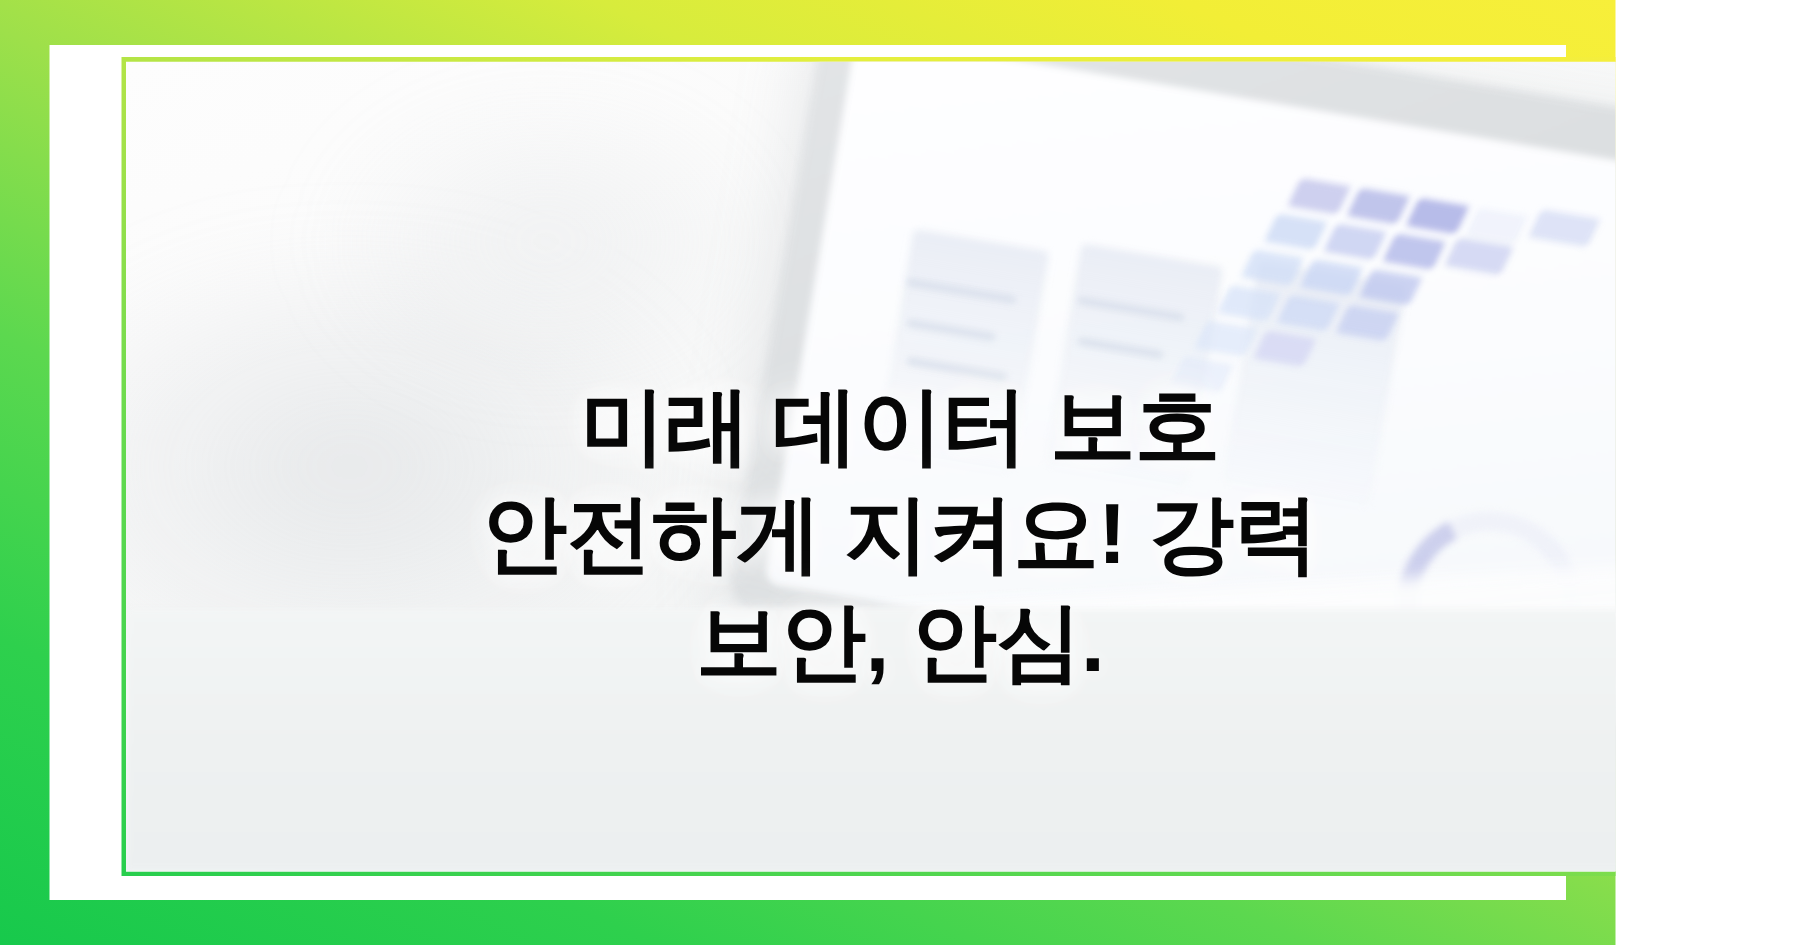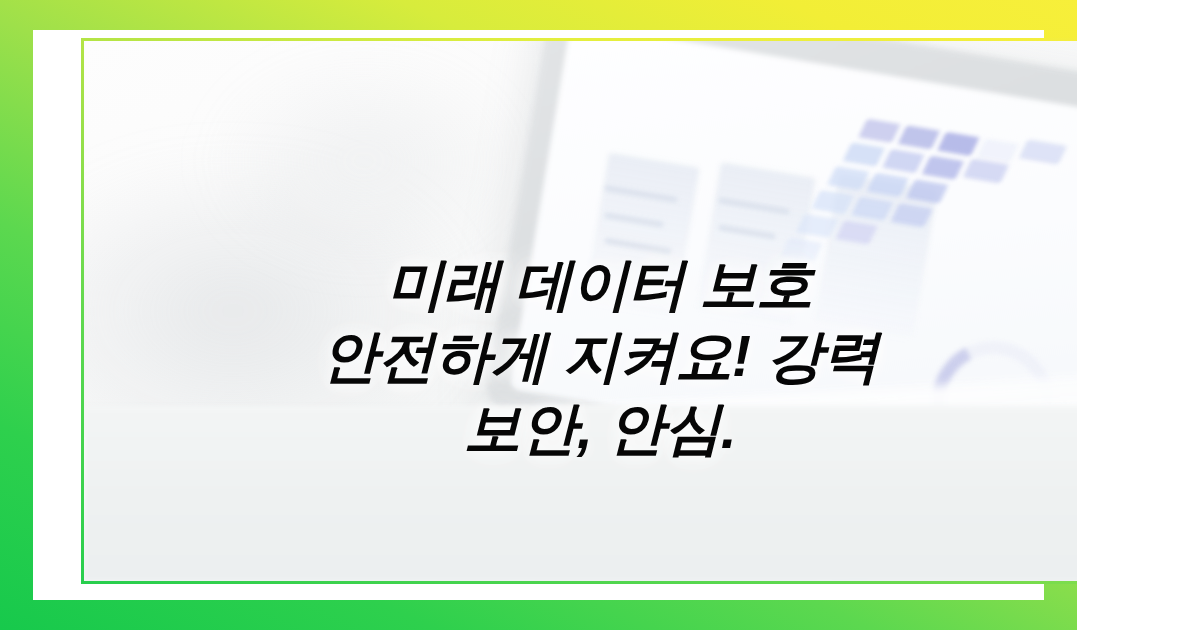--- a/index.html
+++ b/index.html
@@ -22,21 +22,20 @@
     box-sizing: border-box;
     background: linear-gradient(205deg,
         #f7ef3a 0%,
         #f2ee36 12%,
         #d7ec3c 28%,
         #9ee04a 46%,
         #5cd84f 64%,
         #2ed04d 82%,
         #17c94c 100%);
     overflow: hidden;
-    font-style: italic;
   }
 
   
   .plate {
     position: absolute;
     left: 33px;
     top: 30px;
     right: 33px;
     bottom: 30px;
     background: #ffffff;

